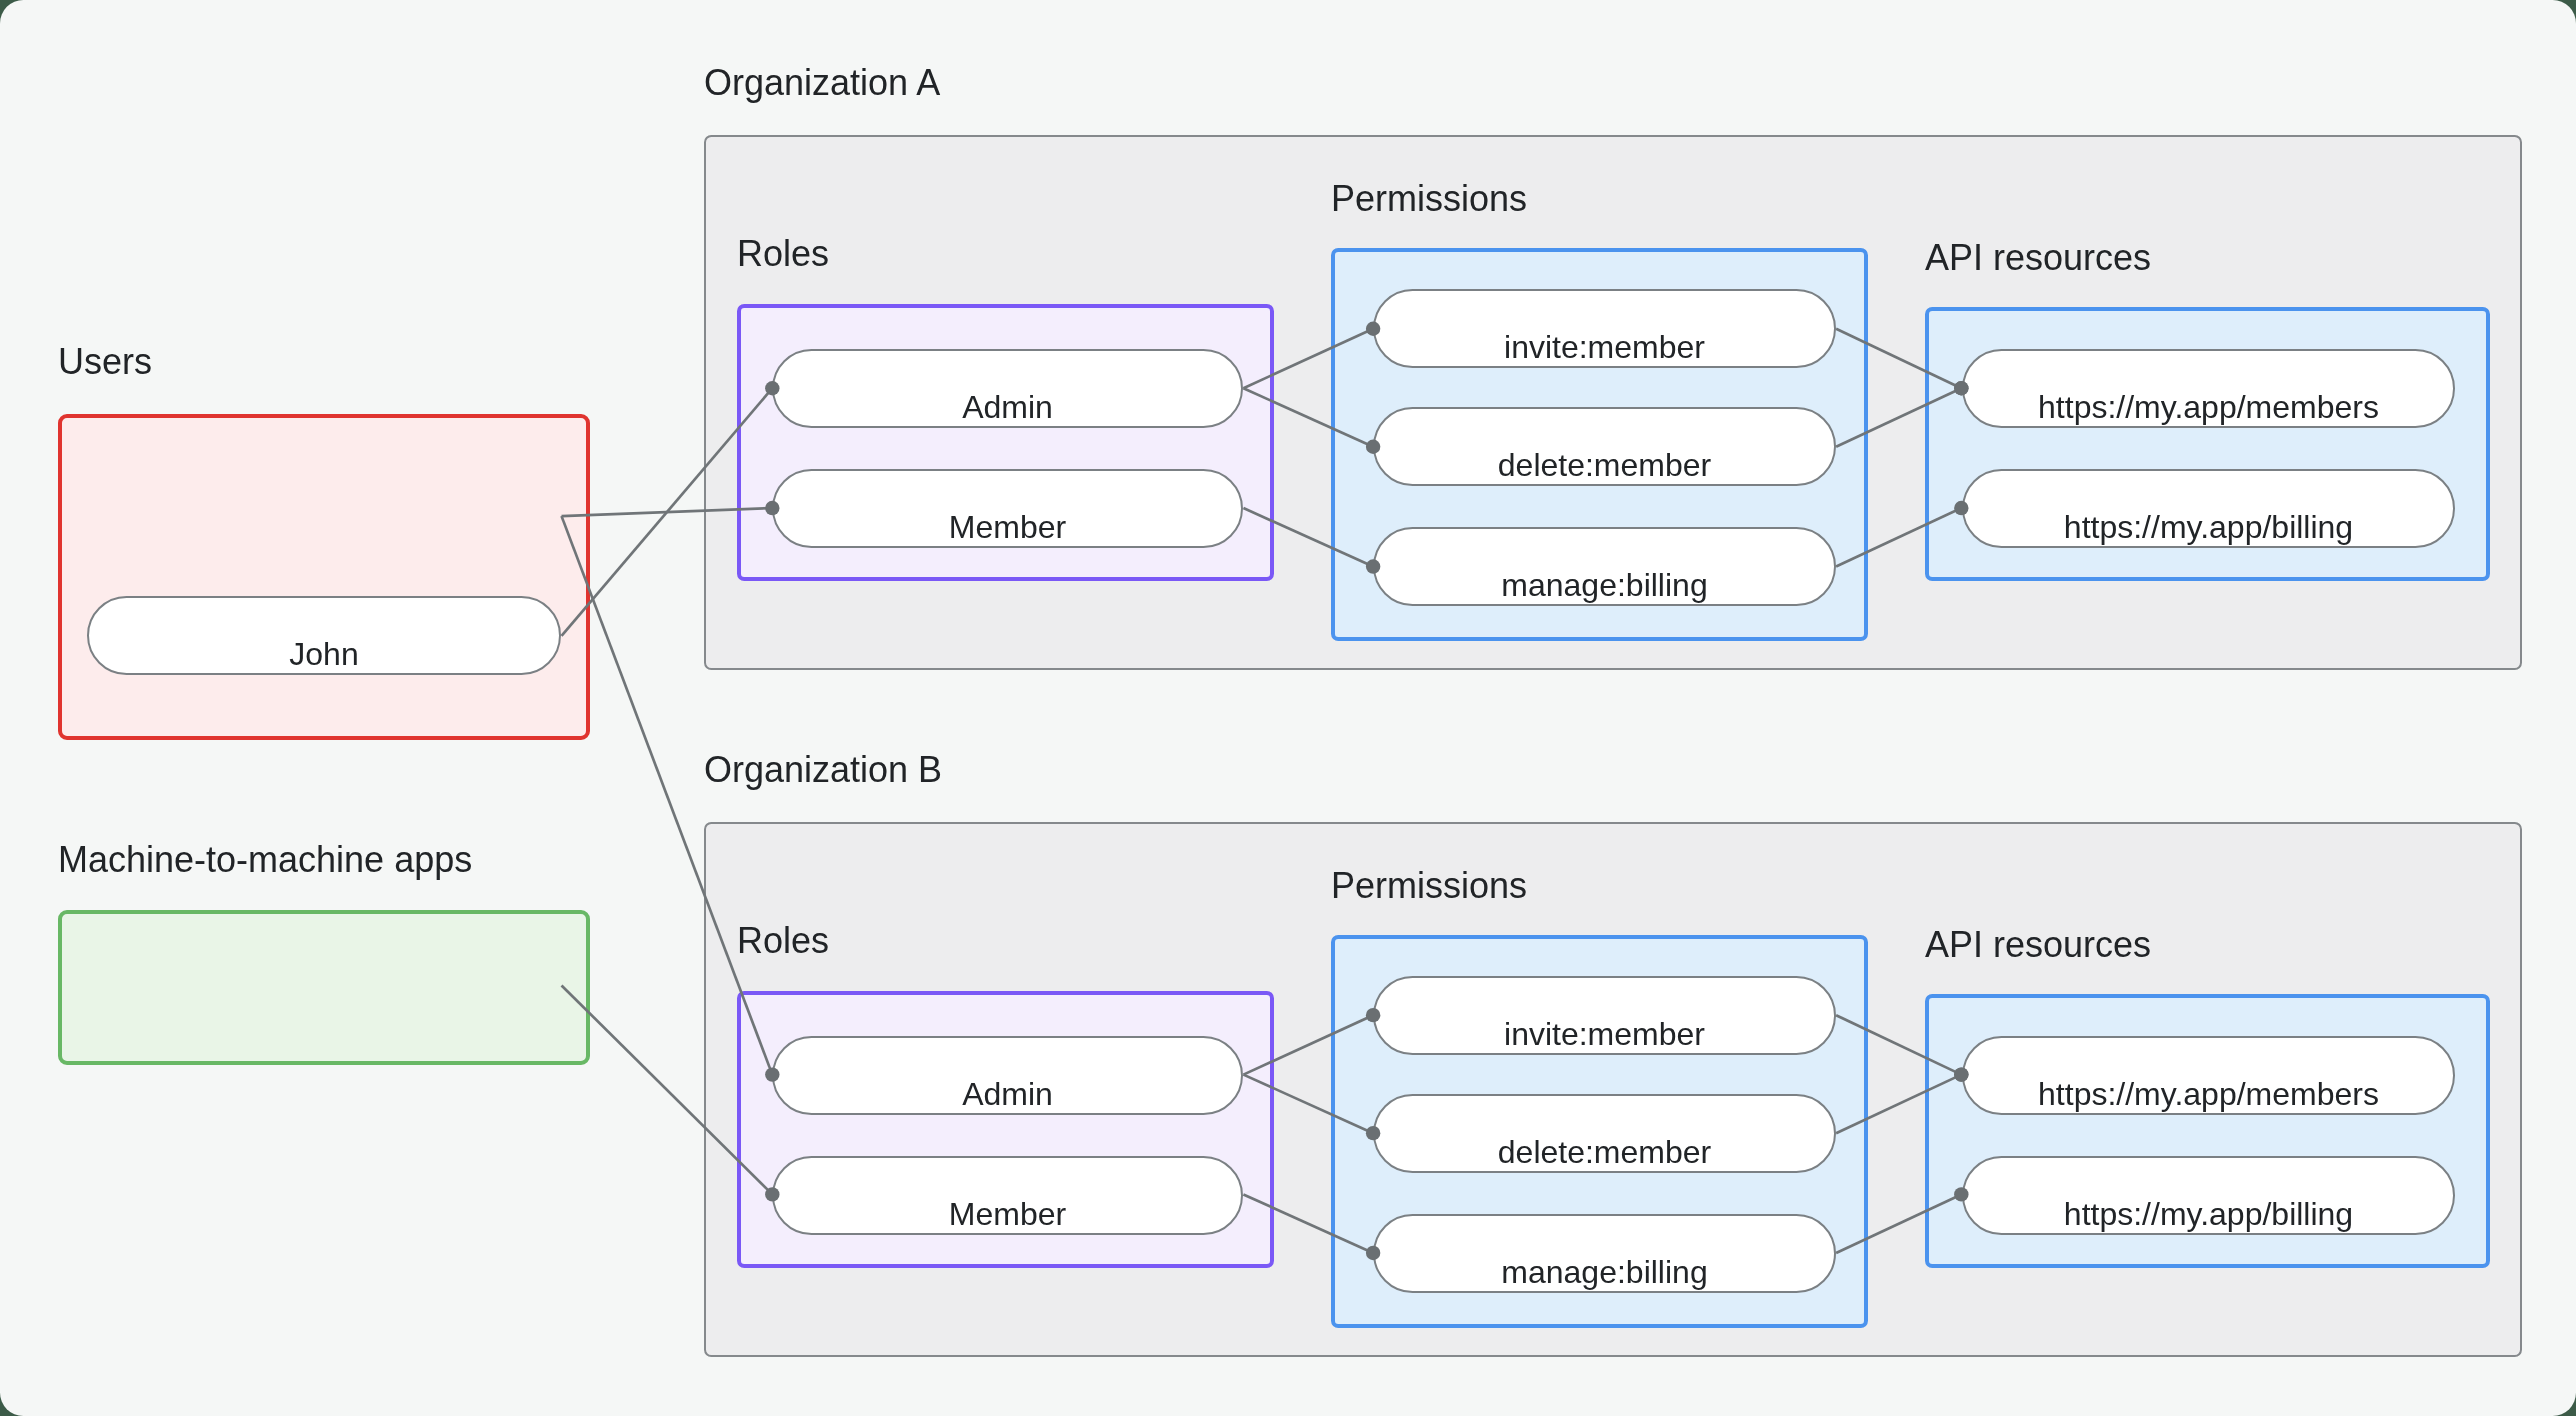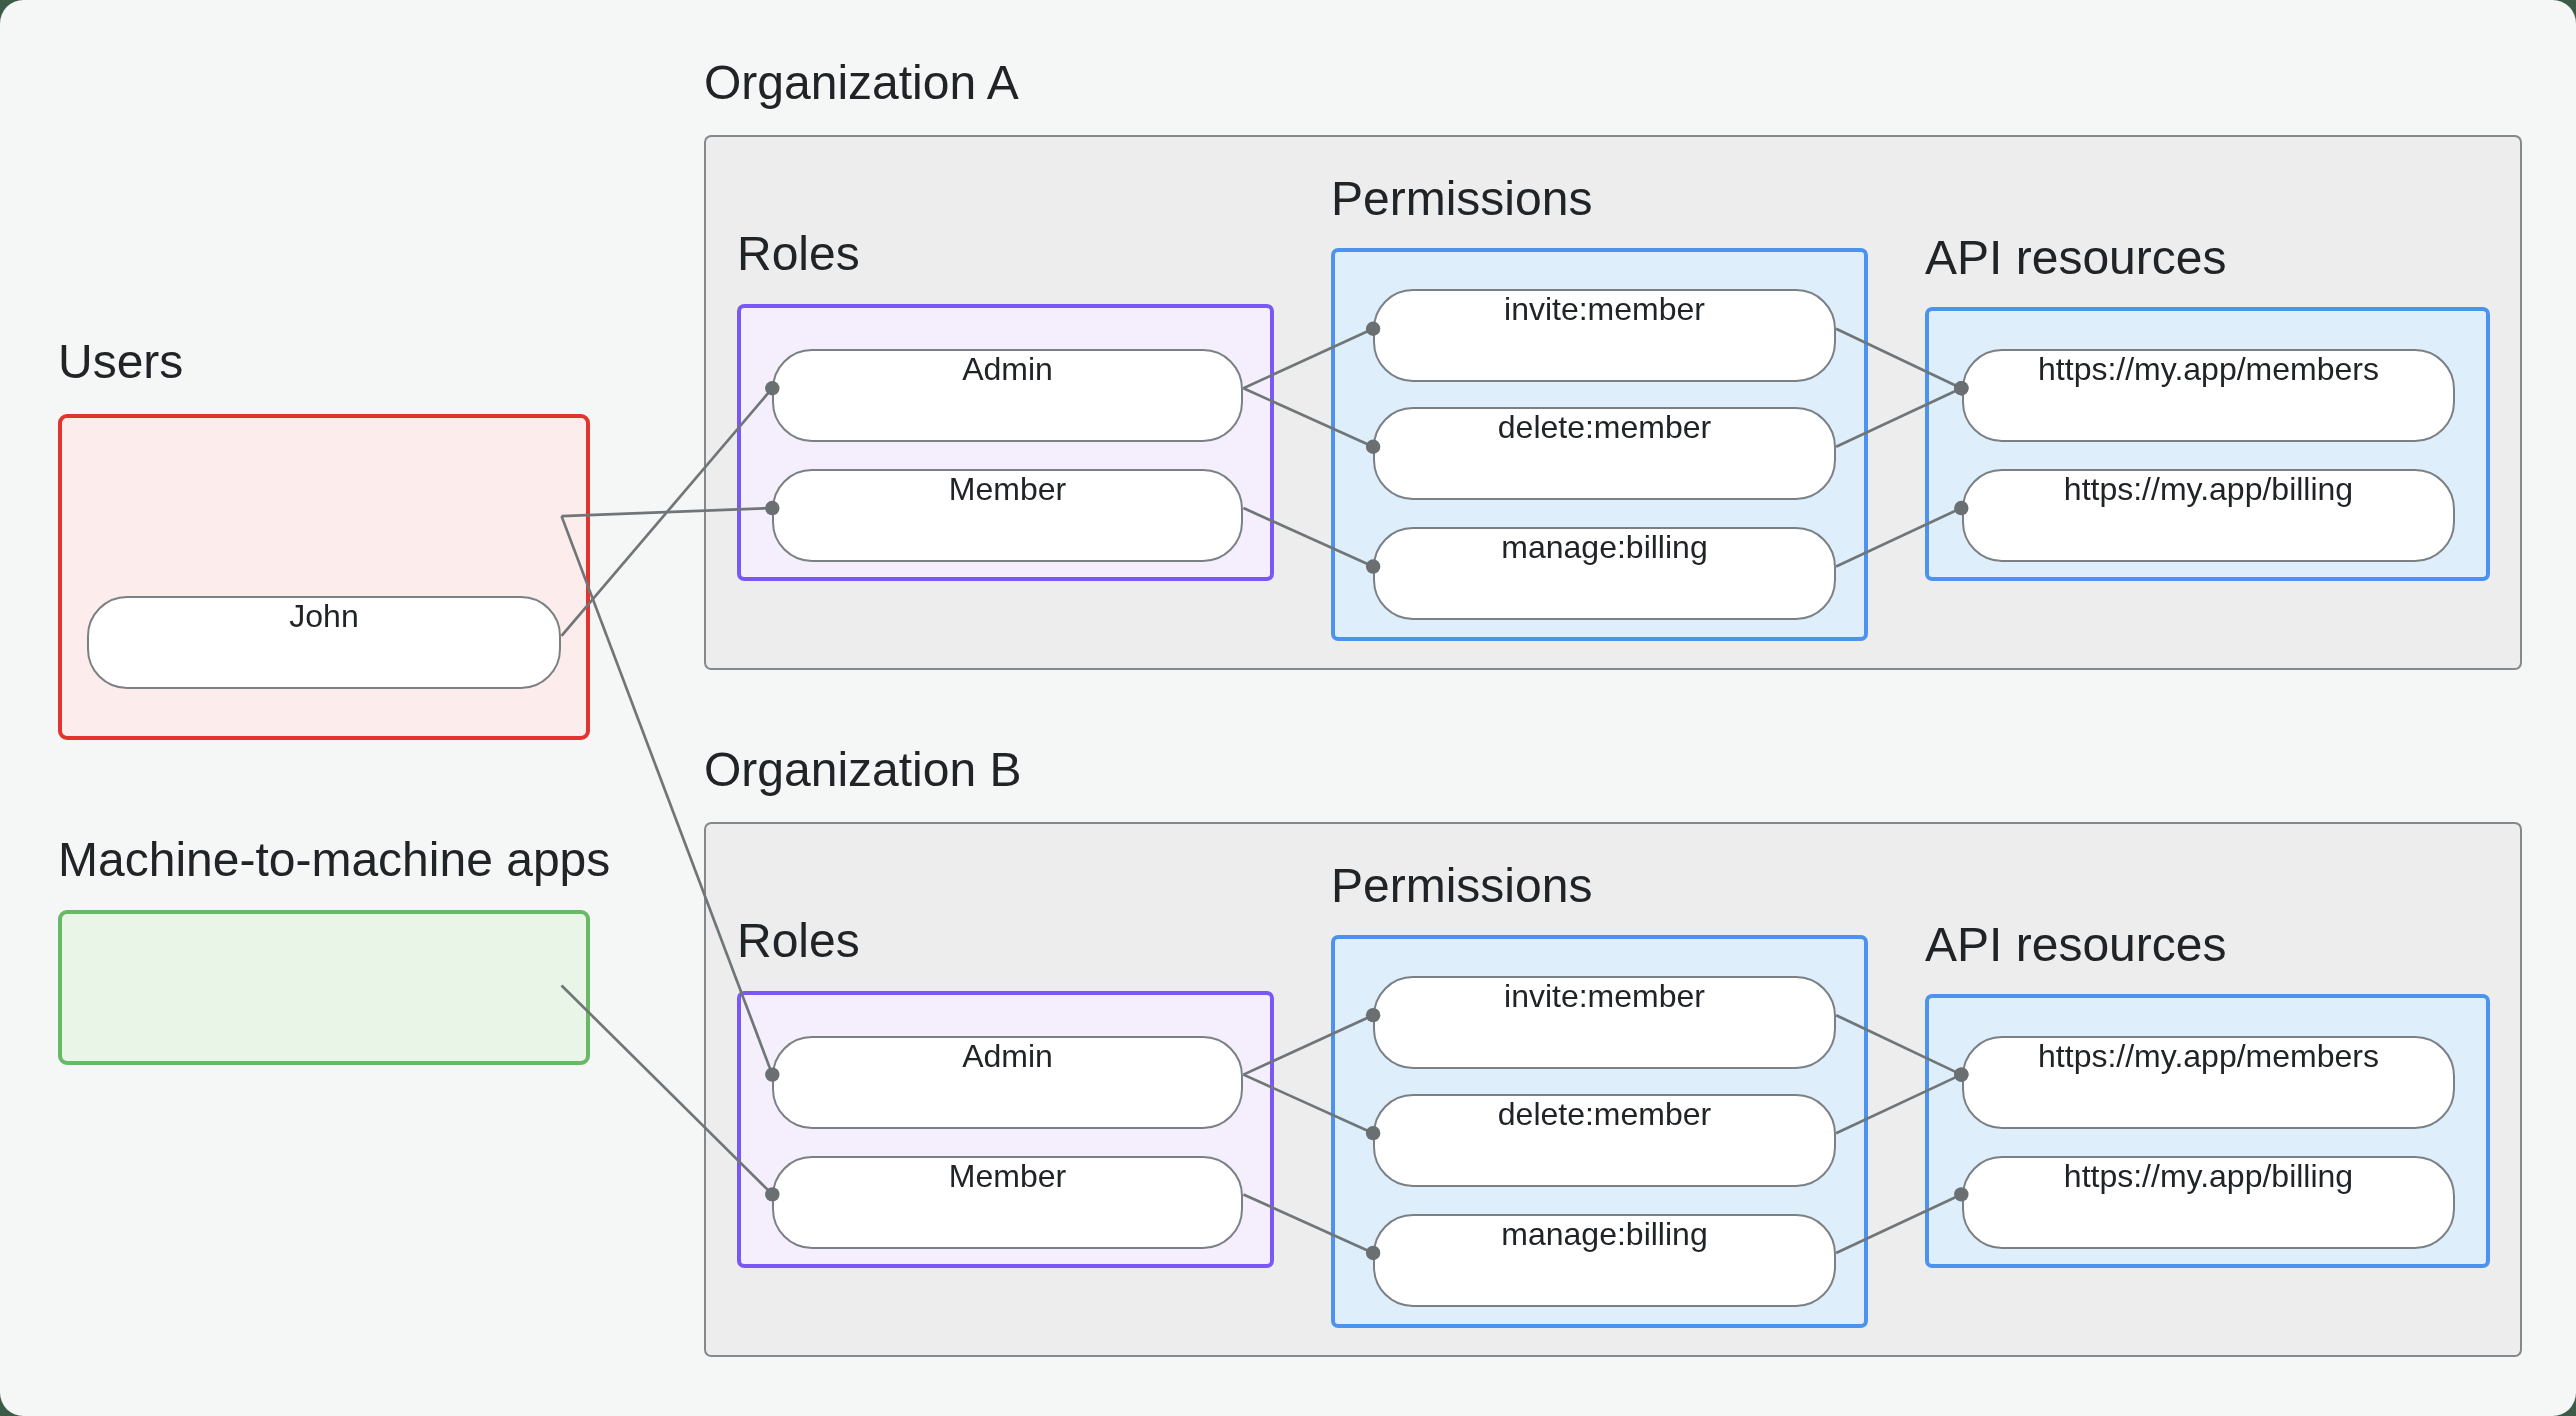--- a/index.html
+++ b/index.html
@@ -12,33 +12,33 @@
     --pill-fill:#ffffff; --pill-border:#7b8084;
     --wire:#707578; --dot:#6a6f72; --text:#212427;
   }
   html,body{margin:0;padding:0;background:var(--backdrop);}
   #canvas{
     position:relative; width:2576px; height:1416px;
     background:var(--bg); border-radius:23.4px; overflow:hidden;
     font-family:"Liberation Sans", sans-serif; color:var(--text);
   }
   .group-label{
-    position:absolute; font-size:48px; line-height:43px; font-weight:500;
+    position:absolute; font-size:36px; line-height:43px; font-weight:500;
     white-space:nowrap; color:var(--text);
   }
   .gbox{ position:absolute; box-sizing:border-box; border-radius:9px; }
   .gbox.red   { background:var(--users-fill); border:4.5px solid var(--users-border); }
   .gbox.green { background:var(--m2m-fill);   border:4.5px solid var(--m2m-border); }
   .gbox.org   { background:var(--org-fill);   border:2.7px solid var(--org-border); border-radius:7.2px; }
   .gbox.purple{ background:var(--roles-fill); border:4.5px solid var(--roles-border); border-radius:7.2px; }
   .gbox.blue  { background:var(--blue-fill);  border:4.5px solid var(--blue-border); border-radius:7.2px; }
   .pill{
-    position:absolute; box-sizing:border-box; height:93px;
+    position:absolute; box-sizing:border-box; height:79px;
     background:var(--pill-fill); border:2.3px solid var(--pill-border);
-    border-radius:40px; display:flex; align-items:flex-start; justify-content:center;
+    border-radius:40px; display:flex; align-items:flex-end; justify-content:center;
     font-size:32px; color:var(--text); white-space:nowrap;
   }
   .org-section{ position:absolute; left:0; top:0; width:2576px; height:0; }
   .org-section.b{ top:687px; }
   
   .org-title  { left:704px;  top:61px;  }
   .org-box    { left:704px;  top:135px; width:1818px; height:535px; }
   .roles-label{ left:737px;  top:232px; }
   .roles-box  { left:737px;  top:304px; width:537px;  height:277px; }
   .pill-admin { left:772px;  top:349px; width:471px; }

